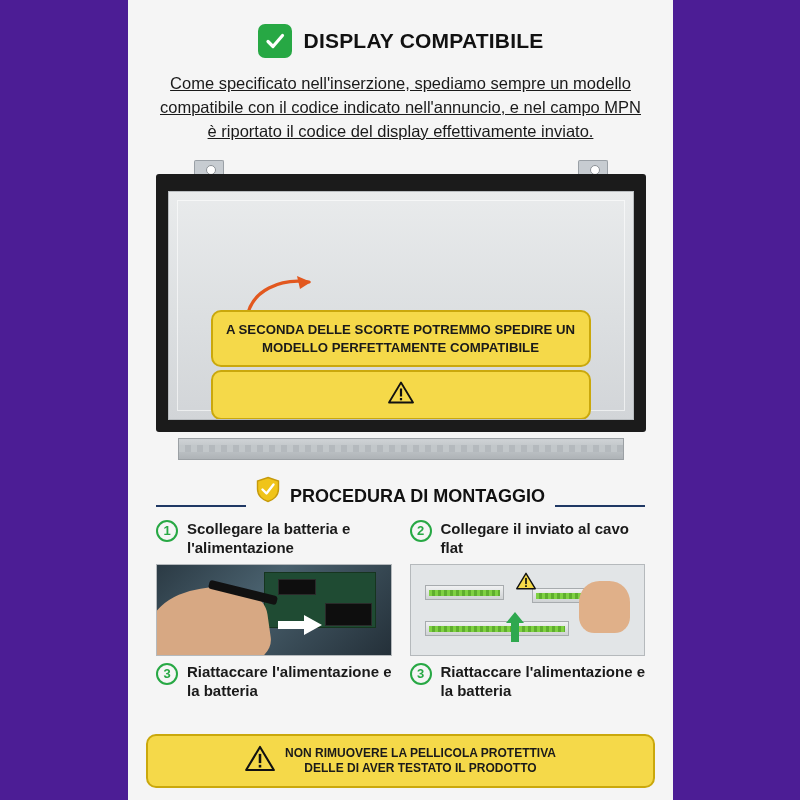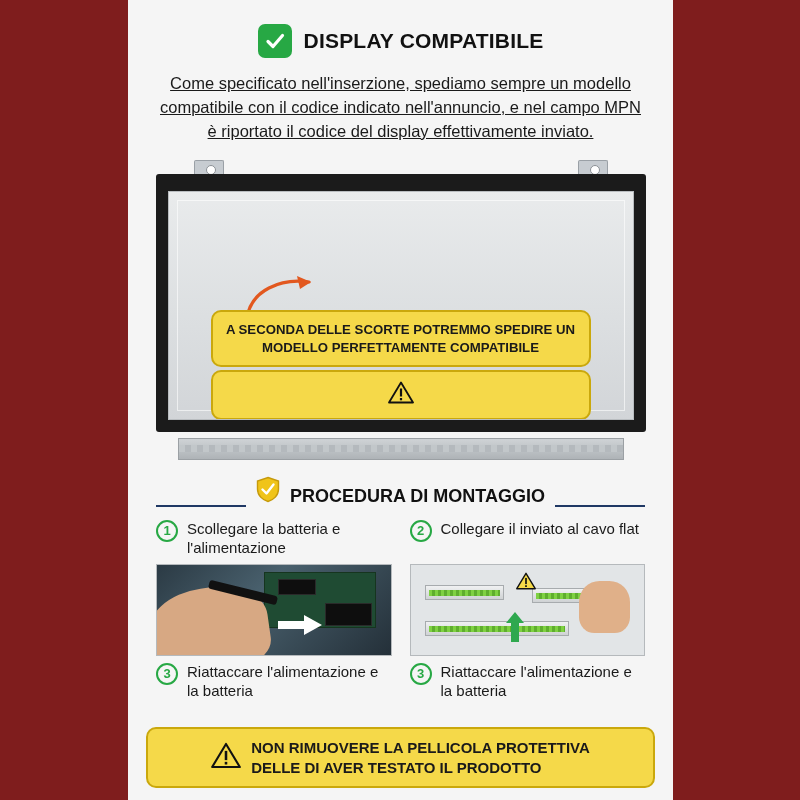--- a/index.html
+++ b/index.html
@@ -5,21 +5,21 @@
   * { box-sizing: border-box; margin: 0; padding: 0; }
   html, body {
     width: 800px; height: 800px;
     background: #ffffff;
     font-family: "Liberation Sans", sans-serif;
     overflow: hidden;
   }
   #page {
     position: relative;
     width: 800px; height: 800px;
-    background: #7f1d1d;
+    background: #4c1d95;
   }
   .sheet {
     position: absolute;
     left: 128px; top: 0; width: 545px; height: 800px;
     background: #f5f5f5;
   }
 
   
   .header-row {
     display: flex; align-items: center; justify-content: center;
@@ -138,21 +138,21 @@
     display: flex; align-items: flex-start; gap: 9px;
   }
   .step-num {
     flex: 0 0 auto;
     width: 22px; height: 22px; border-radius: 50%;
     border: 2px solid #27a844; color: #27a844;
     font-weight: bold; font-size: 13px;
     display: flex; align-items: center; justify-content: center;
     margin-top: 1px;
   }
-  .step-text { font-size: 15px; line-height: 1.3; color: #1a1a1a; }
+  .step-text { font-size: 15px; line-height: 1.3; color: #1a1a1a; font-weight: bold; }
 
   .photo {
     width: 100%; height: 92px;
     border: 1px solid #b5b9bc;
     position: relative; overflow: hidden;
   }
   .photo.a { background: linear-gradient(135deg,#2b3a44 0%,#49606d 40%,#243039 100%); }
   .photo.b { background: #e2e5e7; }
 
   
@@ -194,22 +194,22 @@
   }
 
   
   .bottom-banner {
     position: absolute; left: 18px; right: 18px; bottom: 12px;
     background: #f5d949;
     border: 2px solid #caa80c;
     border-radius: 10px;
     padding: 9px 12px;
     display: flex; align-items: center; justify-content: center; gap: 10px;
-    text-align: left;
-    font-weight: bold; font-size: 15px; line-height: 1.3; color: #1a1a1a;
+    text-align: center;
+    font-weight: bold; font-size: 12px; line-height: 1.3; color: #1a1a1a;
   }
 </style>
 </head>
 <body>
 
 <div id="page">
   <div class="sheet">
 
     <div class="header-row">
       <div class="check-badge">

